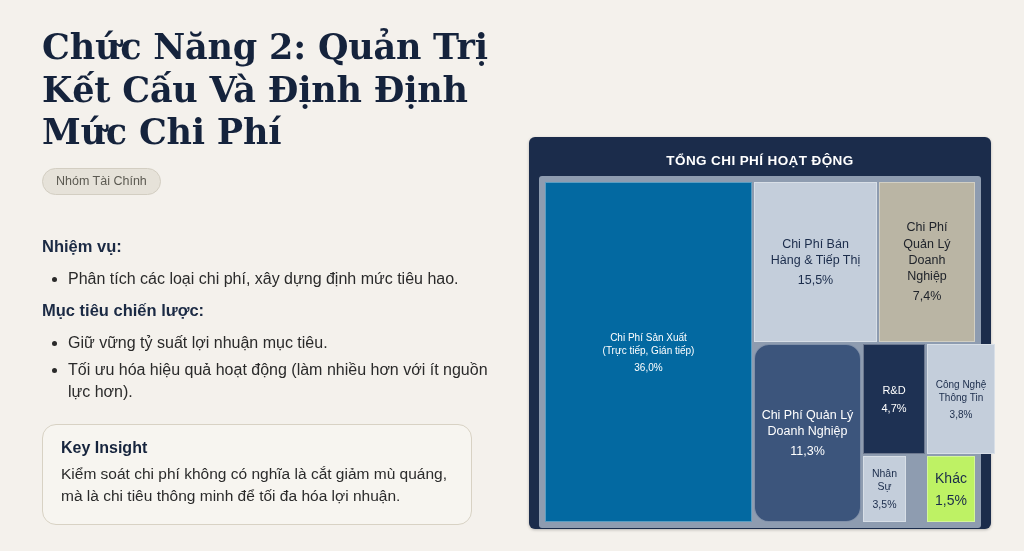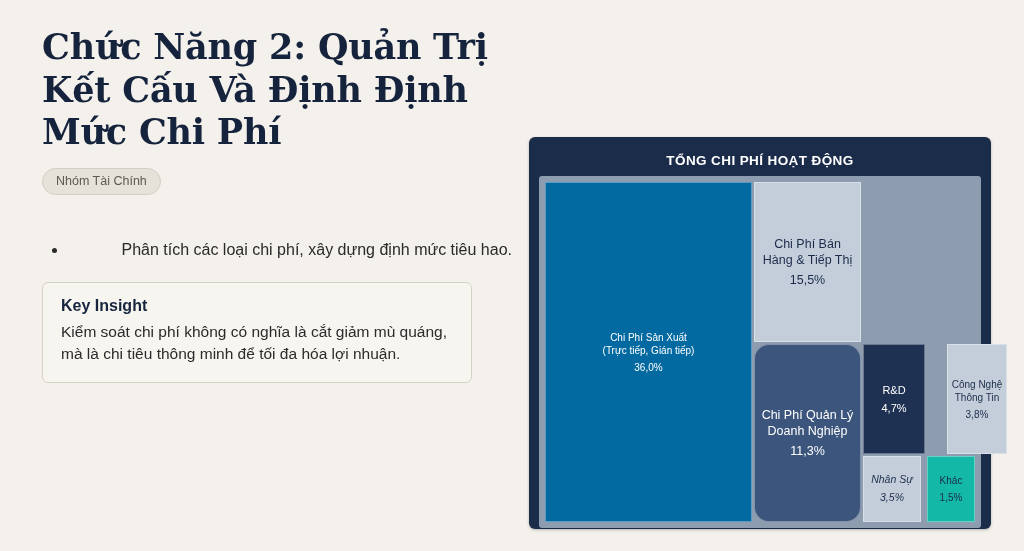--- a/index.html
+++ b/index.html
@@ -52,21 +52,20 @@
   .section-head {
     font-size: 16.5px;
     font-weight: bold;
     color: #1b2a44;
     margin: 10px 0 6px 0;
   }
   ul.bullets {
     margin: 12px 0 6px 0;
     padding-left: 22px;
     list-style: none;
-    text-align: right;
   }
   ul.bullets li {
     position: relative;
     font-size: 16px;
     line-height: 1.42;
     color: #2a2a2a;
     margin-bottom: 4px;
     padding-left: 4px;
   }
   ul.bullets li::before {
@@ -75,21 +74,21 @@
     left: -12px;
     top: 9px;
     width: 5px;
     height: 5px;
     background: #2a2a2a;
     border-radius: 50%;
   }
   .insight {
     margin-top: 20px;
     border: 1px solid #d8d2c4;
-    border-radius: 6px;
+    border-radius: 14px;
     background: #f7f5f0;
     padding: 14px 18px 16px 18px;
     width: 430px;
     box-sizing: border-box;
   }
   .insight-title {
     font-weight: bold;
     font-size: 16px;
     color: #16243d;
     margin-bottom: 6px;
@@ -139,44 +138,52 @@
     align-items: center;
     justify-content: center;
     text-align: center;
     line-height: 1.3;
     overflow: hidden;
   }
   .tile .lbl { display: block; }
   .tile .val { display: block; margin-top: 4px; }
 
   .t-prod   { left: 6px;   top: 6px;   width: 207px; height: 340px; background: #0369a1; color: #ffffff; font-size: 10px; }
-  .t-sales  { left: 215px; top: 6px;   width: 107px; height: 160px; background: #c4cedb; color: #1b2c4b; font-size: 12.5px; }
+  .t-sales  { left: 215px; top: 6px;   width: 123px; height: 160px; background: #c4cedb; color: #1b2c4b; font-size: 12.5px; }
   .t-admin1 { left: 340px; top: 6px;   width: 96px;  height: 160px; background: #bab5a4; color: #20242b; font-size: 12.5px; }
   .t-admin2 { left: 215px; top: 168px; width: 107px; height: 178px; background: #3c557c; color: #ffffff; font-size: 12.5px; border-radius: 15px; }
   .t-rnd    { left: 324px; top: 168px; width: 62px;  height: 110px; background: #1e3153; color: #ffffff; font-size: 11px; align-items: center; }
-  .t-it     { left: 388px; top: 168px; width: 60px;  height: 110px; background: #c4cedb; color: #1b2c4b; font-size: 10px; margin-left: 20px; }
-  .t-hr     { left: 324px; top: 280px; width: 58px;  height: 66px;  background: #c4cedb; color: #1b2c4b; font-size: 10.5px; font-style: italic; }
-  .t-other  { left: 388px; top: 280px; width: 48px;  height: 66px;  background: #14b8a6; color: #1b2c4b; font-size: 10px; }
+  .t-it     { left: 388px; top: 168px; width: 68px;  height: 110px; background: #c4cedb; color: #1b2c4b; font-size: 10px; }
+  .t-hr     { left: 324px; top: 280px; width: 43px;  height: 66px;  background: #c4cedb; color: #1b2c4b; font-size: 10.5px; }
+  .t-other  { left: 388px; top: 280px; width: 48px;  height: 66px;  background: #bef264; color: #1b2c4b; font-size: 14px; }
 </style>
 </head>
 <body>
 
 <div class="page">
 
   <div class="left">
     <h1 class="title">Chức Năng 2: Quản Trị Kết Cấu Và Định Định Mức Chi Phí</h1>
 
     <div class="chip">Nhóm Tài Chính</div>
 
     <div>
+      <div class="section-head">Nhiệm vụ:</div>
       <ul class="bullets">
         <li>Phân tích các loại chi phí, xây dựng định mức tiêu hao.</li>
       </ul>
     </div>
 
+    <div>
+      <div class="section-head">Mục tiêu chiến lược:</div>
+      <ul class="bullets">
+        <li>Giữ vững tỷ suất lợi nhuận mục tiêu.</li>
+        <li>Tối ưu hóa hiệu quả hoạt động (làm nhiều hơn với ít nguồn lực hơn).</li>
+      </ul>
+    </div>
 
     <div class="insight">
       <div class="insight-title">Key Insight</div>
       <div class="insight-body">Kiểm soát chi phí không có nghĩa là cắt giảm mù quáng, mà là chi tiêu thông minh để tối đa hóa lợi nhuận.</div>
     </div>
   </div>
 
   <div class="treemap-panel">
     <div class="treemap-title">TỔNG CHI PHÍ HOẠT ĐỘNG</div>
     <div class="treemap-body">
@@ -186,20 +193,27 @@
         <span class="lbl">(Trực tiếp, Gián tiếp)</span>
         <span class="val">36,0%</span>
       </div>
 
       <div class="tile t-sales">
         <span class="lbl">Chi Phí Bán</span>
         <span class="lbl">Hàng &amp; Tiếp Thị</span>
         <span class="val">15,5%</span>
       </div>
 
+      <div class="tile t-admin1">
+        <span class="lbl">Chi Phí</span>
+        <span class="lbl">Quản Lý</span>
+        <span class="lbl">Doanh</span>
+        <span class="lbl">Nghiệp</span>
+        <span class="val">7,4%</span>
+      </div>
 
       <div class="tile t-admin2">
         <span class="lbl">Chi Phí Quản Lý</span>
         <span class="lbl">Doanh Nghiệp</span>
         <span class="val">11,3%</span>
       </div>
 
       <div class="tile t-rnd">
         <span class="lbl">R&amp;D</span>
         <span class="val">4,7%</span>

